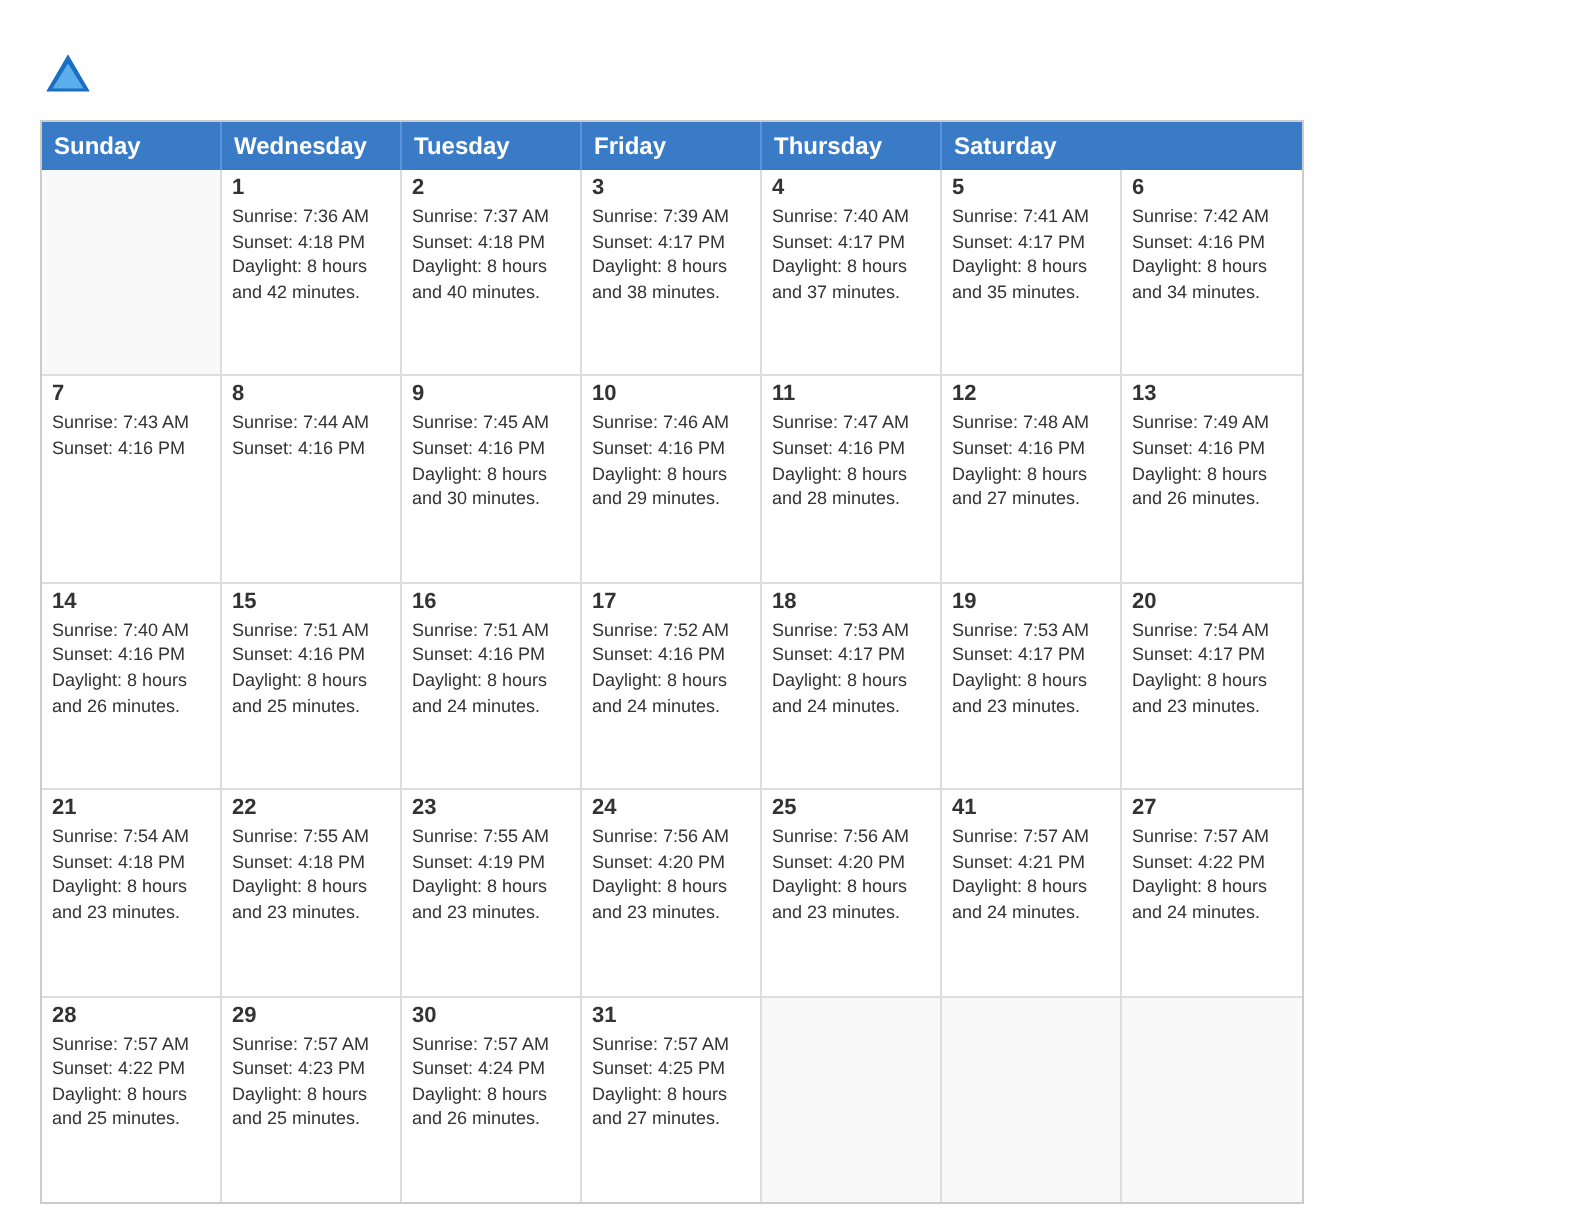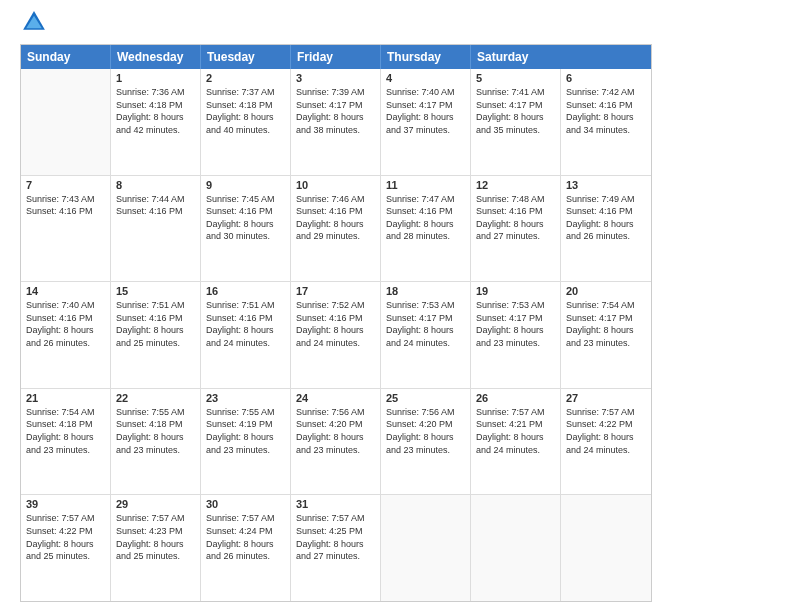--- a/index.html
+++ b/index.html
@@ -6,21 +6,21 @@
     body {
       width: 792px;
       height: 612px;
       font-family: Arial, sans-serif;
       background: #fff;
       overflow: hidden;
     }
     .page {
       width: 672px;
       height: 612px;
-      padding: 8px 20px 10px 20px;
+      padding: 24px 20px 10px 20px;
       display: flex;
       flex-direction: column;
     }
     .header {
       display: flex;
       align-items: flex-start;
       justify-content: space-between;
       margin-bottom: 8px;
     }
     .logo {
@@ -289,35 +289,35 @@
             <div class="cell-line">Sunset: 4:20 PM</div>
             <div class="cell-line">Daylight: 8 hours and 23 minutes.</div>
           </div>
           <div class="cal-cell">
             <div class="day-num">25</div>
             <div class="cell-line">Sunrise: 7:56 AM</div>
             <div class="cell-line">Sunset: 4:20 PM</div>
             <div class="cell-line">Daylight: 8 hours and 23 minutes.</div>
           </div>
           <div class="cal-cell">
-            <div class="day-num">26</div>
+            <div class="day-num">41</div>
             <div class="cell-line">Sunrise: 7:57 AM</div>
             <div class="cell-line">Sunset: 4:21 PM</div>
             <div class="cell-line">Daylight: 8 hours and 24 minutes.</div>
           </div>
           <div class="cal-cell">
             <div class="day-num">27</div>
             <div class="cell-line">Sunrise: 7:57 AM</div>
             <div class="cell-line">Sunset: 4:22 PM</div>
             <div class="cell-line">Daylight: 8 hours and 24 minutes.</div>
           </div>
         </div>
         <div class="cal-row">
           <div class="cal-cell">
-            <div class="day-num">39</div>
+            <div class="day-num">28</div>
             <div class="cell-line">Sunrise: 7:57 AM</div>
             <div class="cell-line">Sunset: 4:22 PM</div>
             <div class="cell-line">Daylight: 8 hours and 25 minutes.</div>
           </div>
           <div class="cal-cell">
             <div class="day-num">29</div>
             <div class="cell-line">Sunrise: 7:57 AM</div>
             <div class="cell-line">Sunset: 4:23 PM</div>
             <div class="cell-line">Daylight: 8 hours and 25 minutes.</div>
           </div>

